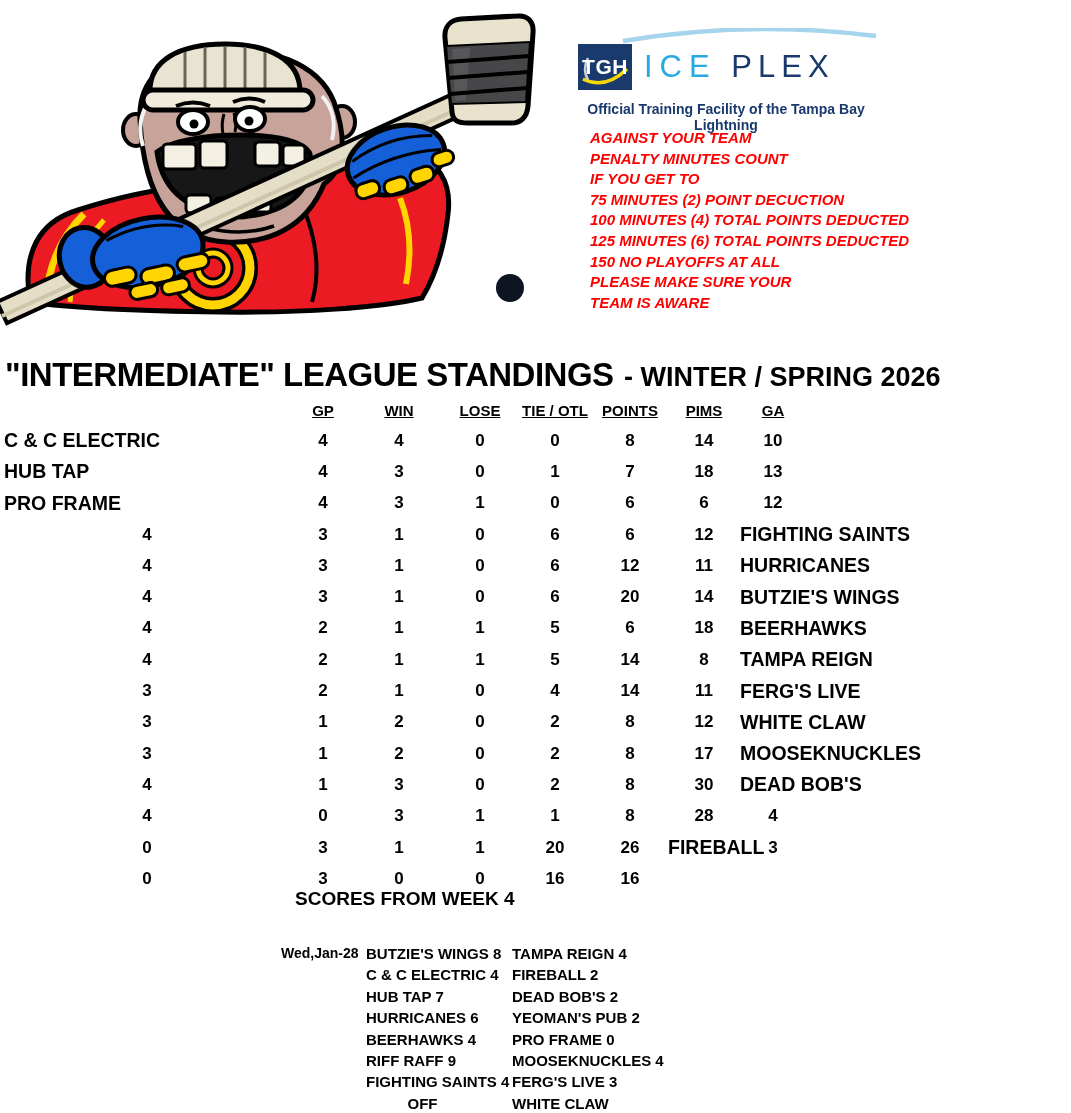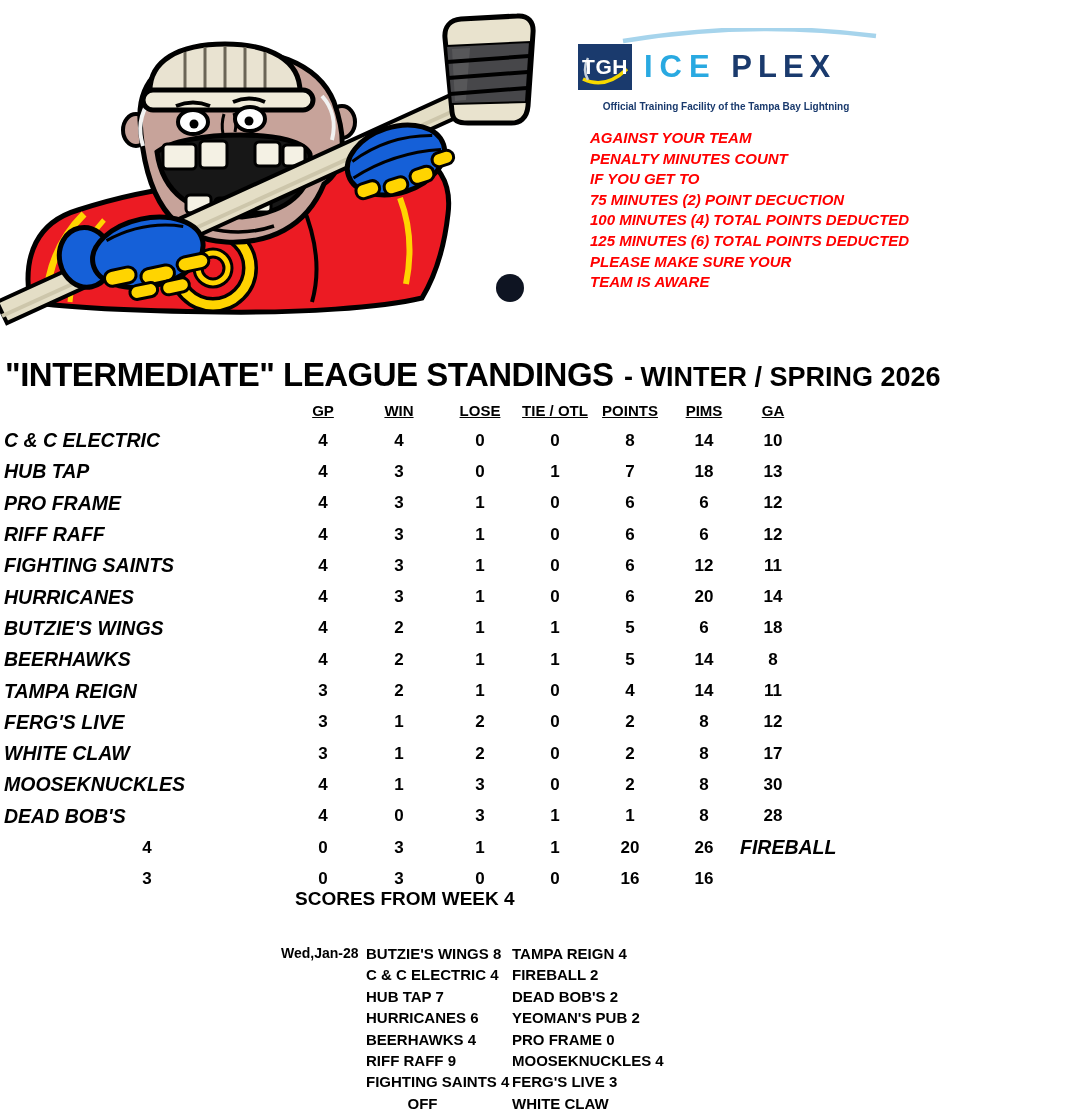--- a/index.html
+++ b/index.html
@@ -12,37 +12,37 @@
   
   .logo{position:absolute;left:578px;top:28px;width:300px;}
   .logo-arc{display:block;}
   .logo-row{display:flex;align-items:center;margin-top:0px;}
   .tgh-box{
     position:relative;width:54px;height:46px;background:#1A3A6D;flex:0 0 auto;
     display:flex;align-items:center;justify-content:center;
   }
   .tgh-box .tgh-text{color:#fff;font-weight:bold;font-size:21px;letter-spacing:0.5px;position:relative;z-index:2;}
   .tgh-box svg{position:absolute;left:0;top:0;z-index:1;}
-  .iceplex{margin-left:12px;font-weight:bold;font-size:31px;white-space:nowrap;}
+  .iceplex{margin-left:12px;font-weight:normal;font-size:31px;white-space:nowrap;}
   .ice{color:#29A9E1;letter-spacing:7px;}
   .plex{color:#1A3A6D;letter-spacing:6px;margin-left:6px;}
-  .tagline{margin-top:11px;width:296px;text-align:center;font-size:10px;font-weight:bold;color:#1A3A6D;}
+  .tagline{margin-top:11px;width:296px;text-align:center;font-size:14px;font-weight:bold;color:#1A3A6D;}
   
   .penalty{position:absolute;left:590px;top:128px;color:#FF0000;font-weight:bold;font-style:italic;
            font-size:15px;line-height:20.6px;white-space:nowrap;}
   
   .title{position:absolute;left:5px;top:356px;white-space:nowrap;}
   .t-main{font-size:33px;font-weight:bold;letter-spacing:-0.5px;}
   .t-season{font-size:27px;font-weight:bold;margin-left:6px;}
   
   .standings{position:absolute;left:4px;top:402px;}
   .st-grid{display:grid;grid-template-columns:286px 66px 86px 76px 74px 76px 72px 66px;}
   .st-h{font-size:15px;font-weight:bold;text-decoration:underline;text-align:center;height:23px;}
   .st-corner{height:23px;}
-  .st-team{font-size:19.5px;font-weight:bold;height:31.3px;display:flex;align-items:center;white-space:nowrap;font-style:italic;}
+  .st-team{font-size:19.5px;font-weight:bold;height:31.3px;display:flex;align-items:center;white-space:nowrap;}
   .st-num{font-size:17px;font-weight:bold;text-align:center;height:31.3px;display:flex;align-items:center;justify-content:center;}
   
   .scores-heading{position:absolute;left:295px;top:888px;font-size:19px;font-weight:bold;white-space:nowrap;}
   .scores-grid{position:absolute;left:281px;top:943px;display:grid;grid-template-columns:82px 146px 210px;
                font-weight:bold;font-size:15px;line-height:21.4px;}
   .sc-date{font-size:14px;text-align:center;padding-right:5px;white-space:nowrap;}
   .sc-left{padding-left:3px;white-space:nowrap;}
   .sc-left.off{text-align:center;padding-right:30px;}
   .sc-right{padding-left:3px;white-space:nowrap;}
 </style>
@@ -170,20 +170,21 @@
     <div class="tagline">Official Training Facility of the Tampa Bay Lightning</div>
   </div>
 
   <div class="penalty" id="penalty">
       <div class="penalty-line">AGAINST YOUR TEAM</div>
       <div class="penalty-line">PENALTY MINUTES COUNT</div>
       <div class="penalty-line">IF YOU GET TO</div>
       <div class="penalty-line">75 MINUTES (2) POINT DECUCTION</div>
       <div class="penalty-line">100 MINUTES (4) TOTAL POINTS DEDUCTED</div>
       <div class="penalty-line">125 MINUTES (6) TOTAL POINTS DEDUCTED</div>
+      <div class="penalty-line">150 NO PLAYOFFS AT ALL</div>
       <div class="penalty-line">PLEASE MAKE SURE YOUR</div>
       <div class="penalty-line">TEAM IS AWARE</div>
     </div>
 
   <div class="title">
     <span class="t-main">"INTERMEDIATE" LEAGUE STANDINGS</span>
     <span class="t-season">- WINTER / SPRING 2026</span>
   </div>
 
   <div class="standings">
@@ -213,21 +214,20 @@
         <div class="st-num">18</div>
         <div class="st-num">13</div>
         <div class="st-team">PRO FRAME</div>
         <div class="st-num">4</div>
         <div class="st-num">3</div>
         <div class="st-num">1</div>
         <div class="st-num">0</div>
         <div class="st-num">6</div>
         <div class="st-num">6</div>
         <div class="st-num">12</div>
-        <div class="st-team">RIFF RAFF</div>
         <div class="st-num">4</div>
         <div class="st-num">3</div>
         <div class="st-num">1</div>
         <div class="st-num">0</div>
         <div class="st-num">6</div>
         <div class="st-num">6</div>
         <div class="st-num">12</div>
         <div class="st-team">FIGHTING SAINTS</div>
         <div class="st-num">4</div>
         <div class="st-num">3</div>

